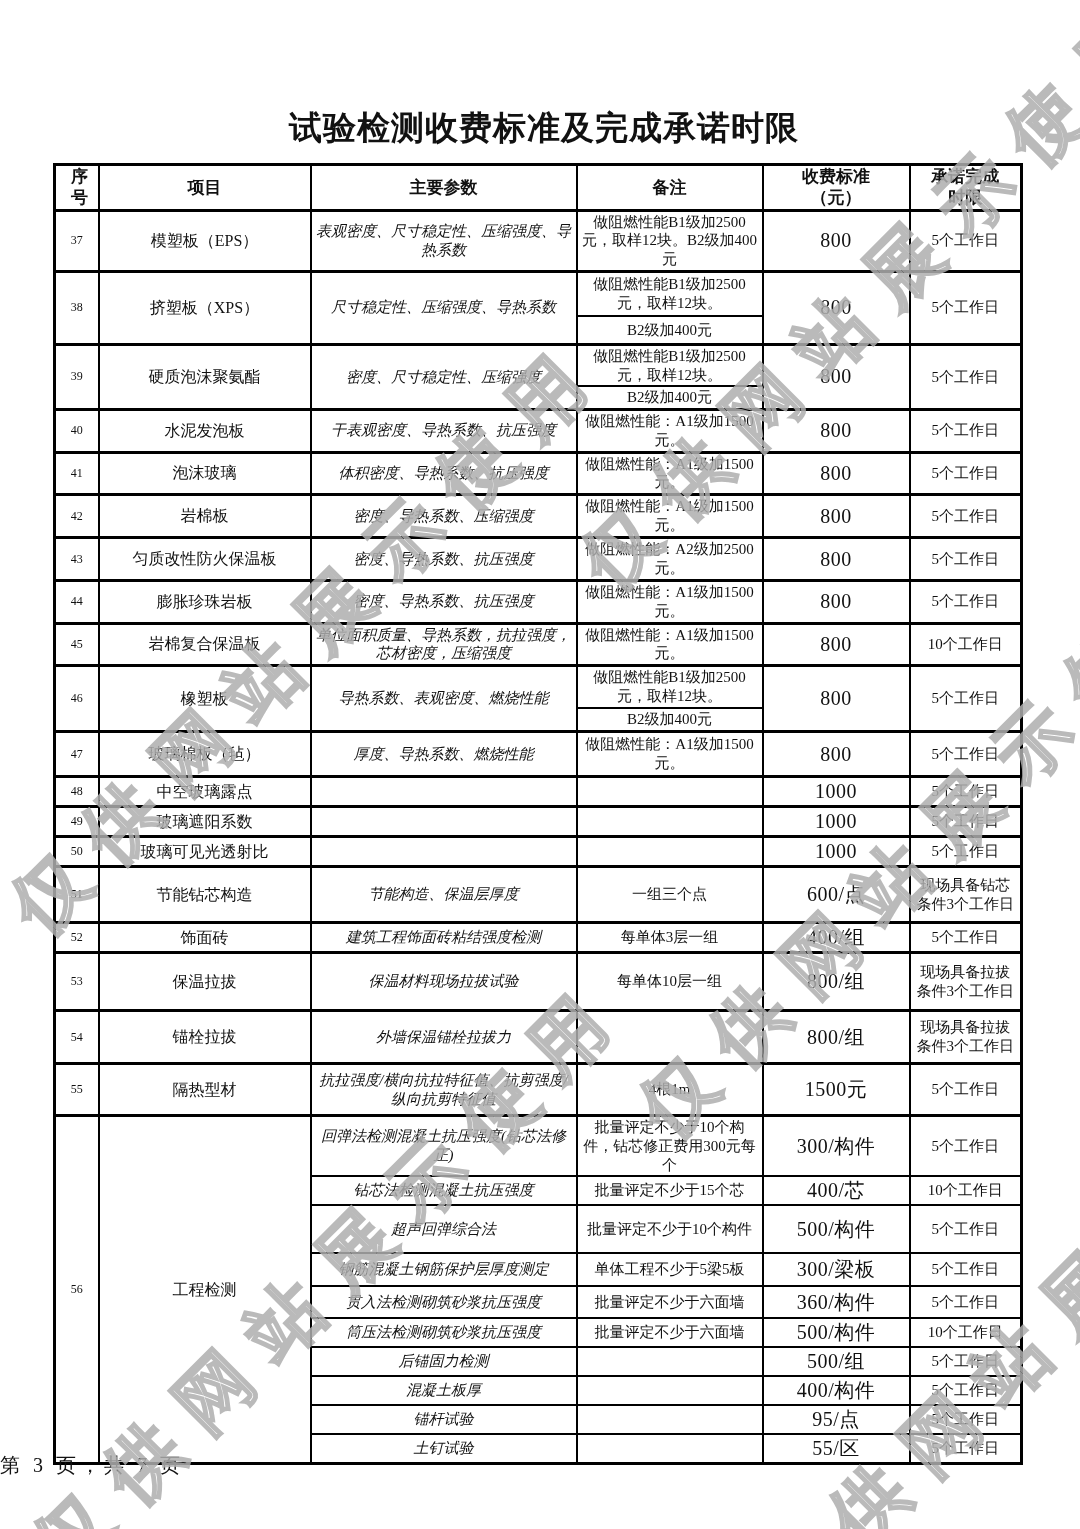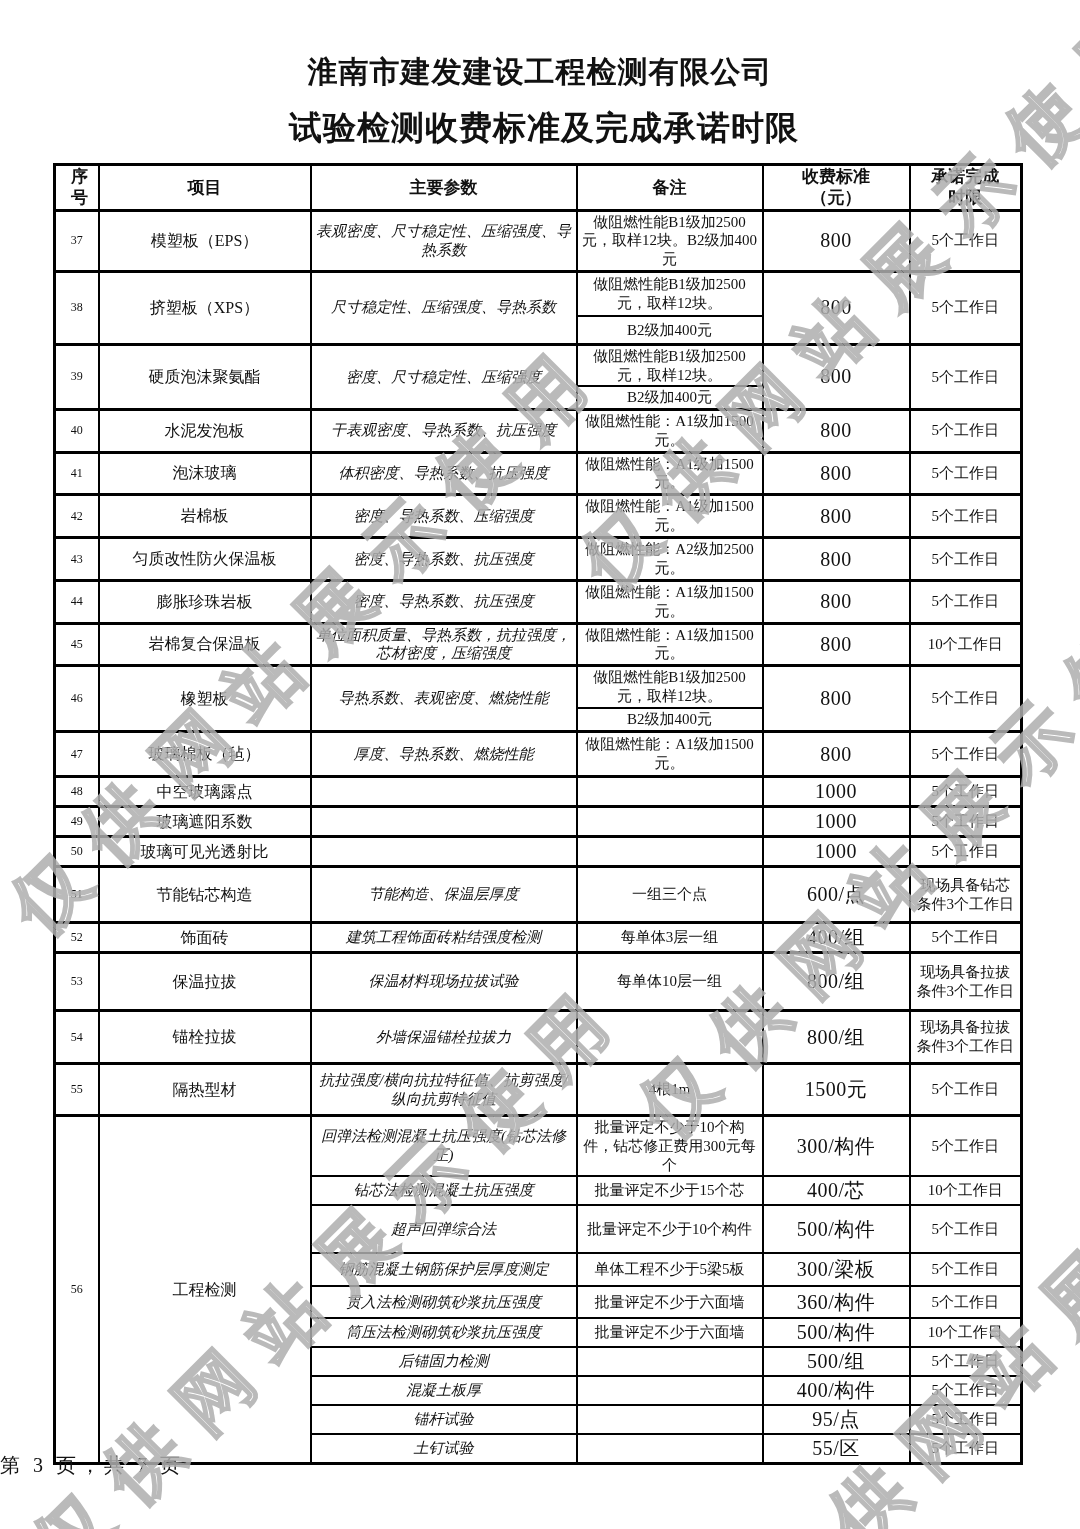--- a/index.html
+++ b/index.html
@@ -69,21 +69,20 @@
 <body>
 
 <div class="page">
 
   <span class="wm wm-a">仅供网站展示使用</span>
   <span class="wm wm-b">仅供网站展示使用</span>
   <span class="wm wm-c">仅供网站展示使用</span>
   <span class="wm wm-d">仅供网站展示使用</span>
   <span class="wm wm-e">仅供网站展示使用</span>
 
-  <h1 class="company-title">淮南市建发建设工程检测有限公司</h1>
   <h2 class="doc-title">试验检测收费标准及完成承诺时限</h2>
 
   <table class="fee-table">
     <colgroup>
       <col style="width:44px">
         <col style="width:212px">
         <col style="width:266px">
       <col style="width:186px">
         <col style="width:147px">
         <col style="width:112px">

